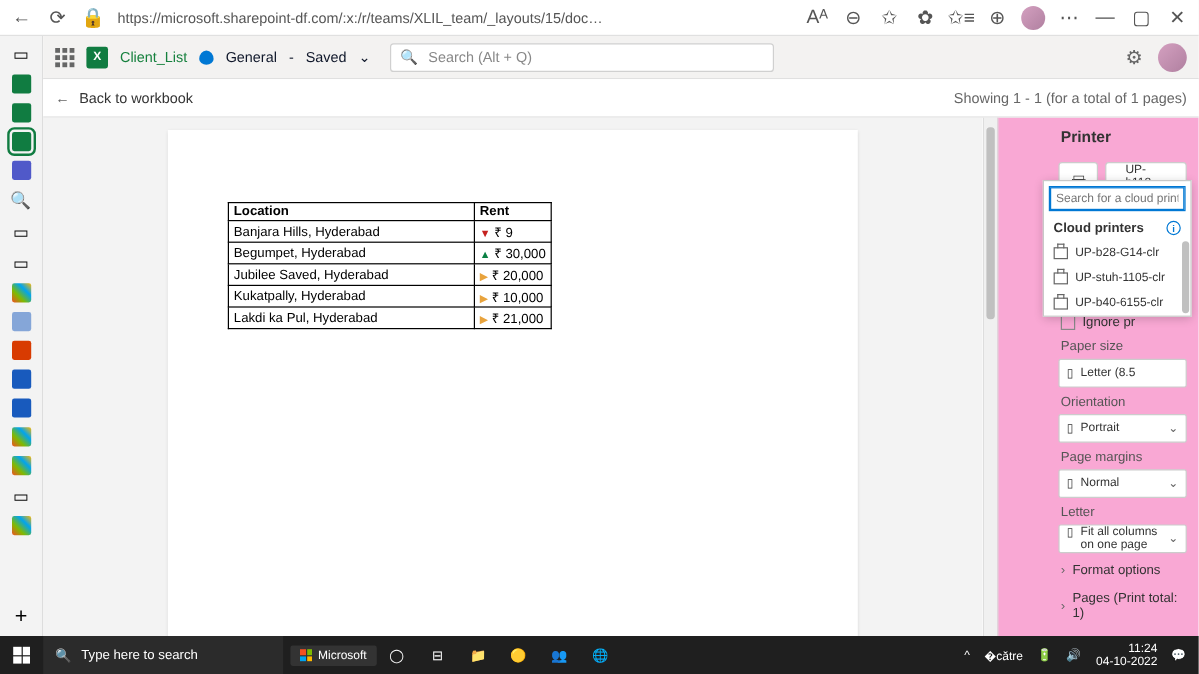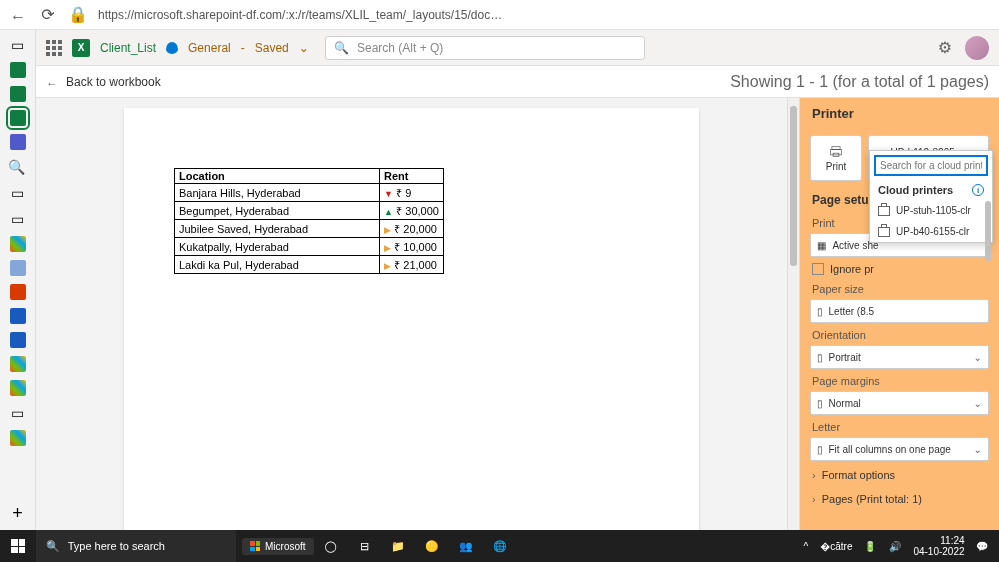--- a/index.html
+++ b/index.html
@@ -26,43 +26,43 @@
     .office-red{background:#d83b01;} .rainbow{background:linear-gradient(45deg,#f25022,#7fba00,#00a4ef,#ffb900);}
 
     
     .app-area { position:absolute; left:36px; top:30px; right:0; bottom:32px; background:#fff; display:flex; flex-direction:column;}
     .app-header{ height:36px; background:#f3f2f1;border-bottom:1px solid #e0e0e0;display:flex;align-items:center;padding:0 10px; gap:10px;}
     .waffle{width:16px;height:16px;display:grid;grid-template-columns:repeat(3,4px);grid-template-rows:repeat(3,4px);gap:2px;}
     .waffle span{background:#666;}
     .excel-chip{width:18px;height:18px;background:#107c41;border-radius:2px;display:flex;align-items:center;justify-content:center;color:#fff;font-size:10px;font-weight:bold;}
     .doc-name{font-size:12px;color:#15803d;}
     .shield{width:12px;height:12px;border-radius:50% 50% 50% 50% / 60% 60% 40% 40%;background:#0078d4;}
-    .saved{font-size:12px;color:#a16207;}
+    .saved{font-size:12px;color:#0f172a;}
     .search-box{margin-left:auto;margin-right:280px;width:320px;height:24px;border:1px solid #d0d0d0;border-radius:3px;display:flex;align-items:center;padding:0 8px;gap:8px;font-size:12px;color:#888;background:#fff;}
     .gear{width:20px;height:20px;color:#666;display:flex;align-items:center;justify-content:center;}
     .avatar-md{width:24px;height:24px;border-radius:50%;background:linear-gradient(135deg,#d4a0c0,#b080a0);}
 
     .sub-header{height:32px;background:#fff;border-bottom:1px solid #e0e0e0;display:flex;align-items:center;padding:0 10px;gap:8px;font-size:12px;color:#333;}
     .sub-header .back{color:#666;}
-    .showing{margin-left:auto;color:#666;font-size:16px;}
+    .showing{margin-left:auto;color:#666;font-size:12px;}
 
     .content-row{flex:1;display:flex;overflow:hidden;}
     .preview-area{flex:1;background:#f3f3f3;display:flex;justify-content:center;padding:10px;overflow:auto;position:relative;}
     .page{width:575px;height:440px;background:#fff;box-shadow:0 1px 3px rgba(0,0,0,0.15);padding:60px 50px;}
     .tbl{border-collapse:collapse;font-size:11px;}
     .tbl td{border:1px solid #000;padding:1px 4px;white-space:nowrap;margin-left:40px;}
     .tbl .hdr{font-weight:bold;}
     .tri-up{color:#0a8043;font-size:9px;}
     .tri-dn{color:#c5221f;font-size:9px;}
     .tri-yl{color:#e8a33d;font-size:9px;}
     .vscroll{width:12px;background:#f0f0f0;border-left:1px solid #ddd;position:relative;}
     .vthumb{position:absolute;top:8px;left:2px;right:2px;height:160px;background:#c0c0c0;border-radius:3px;}
 
     
-    .printer-pane{width:200px;background:#fdba74;border-left:1px solid #ddd;font-size:11px;color:#333;display:flex;flex-direction:column;position:relative;}
+    .printer-pane{width:168px;background:#f9a8d4;border-left:1px solid #ddd;font-size:11px;color:#333;display:flex;flex-direction:column;position:relative;padding-left:40px;}
     .pp-title{font-size:13px;font-weight:600;padding:8px 12px;}
     .pp-row{display:flex;gap:6px;padding:6px 10px;}
     .print-btn{width:52px;height:46px;border:1px solid #ccc;background:#fff;border-radius:3px;display:flex;flex-direction:column;align-items:center;justify-content:center;gap:2px;font-size:10px;}
     .dd{flex:1;border:1px solid #ccc;background:#fff;border-radius:3px;height:22px;display:flex;align-items:center;padding:0 6px;gap:4px;font-size:10px;justify-content:space-between;}
     .pp-sec{padding:6px 12px;font-size:12px;font-weight:600;}
     .pp-label{padding:4px 12px 2px;font-size:11px;color:#555;}
     .pp-field{margin:2px 10px;border:1px solid #ccc;background:#fff;height:24px;display:flex;align-items:center;padding:0 6px;font-size:10px;gap:6px;justify-content:space-between;border-radius:2px;}
     .pp-check{margin:4px 12px;display:flex;align-items:center;gap:6px;font-size:11px;}
     .pp-check .box{width:12px;height:12px;border:1px solid #888;}
     .pp-exp{padding:6px 12px;font-size:11px;color:#333;display:flex;align-items:center;gap:6px;}
@@ -93,20 +93,33 @@
     svg.ic{width:14px;height:14px;}
   </style>
 </head>
 <body>
 
 <div class="browser-bar">
   <div class="btn">←</div>
   <div class="btn">⟳</div>
   <div class="btn">🔒</div>
   <div class="url-bar">https://microsoft.sharepoint-df.com/:x:/r/teams/XLIL_team/_layouts/15/doc2.aspx?sourcedoc=%...</div>
+  <div class="browser-right">
+    <div class="btn">Aᴬ</div>
+    <div class="btn">⊖</div>
+    <div class="btn">✩</div>
+    <div class="btn">✿</div>
+    <div class="btn">✩≡</div>
+    <div class="btn">⊕</div>
+    <div class="avatar-sm"></div>
+    <div class="btn">⋯</div>
+    <div class="btn">—</div>
+    <div class="btn">▢</div>
+    <div class="btn">✕</div>
+  </div>
 </div>
 
 <div class="leftbar">
   <div class="ico">▭</div>
   <div class="app-tile excel-green"></div>
   <div class="app-tile excel-green"></div>
   <div class="app-tile excel-green" style="outline:2px solid #107c41;outline-offset:2px;"></div>
   <div class="app-tile teams-purple"></div>
   <div class="ico">🔍</div>
   <div class="ico">▭</div>
@@ -277,20 +290,24 @@
 
       <div class="popup">
         <input class="srch" placeholder="Search for a cloud printer" style="">
         <div class="pt">
           <span>Cloud printers</span>
           <span class="info">i</span>
         </div>
         <div id="printer-list">
             <div class="li">
               <span class="prn-ic"></span>
+              <span>UP-b28-G14-clr</span>
+            </div>
+            <div class="li">
+              <span class="prn-ic"></span>
               <span>UP-stuh-1105-clr</span>
             </div>
             <div class="li">
               <span class="prn-ic"></span>
               <span>UP-b40-6155-clr</span>
             </div>
           </div>
         <div class="popup-scroll">
             <div class="th"></div>
           </div>

